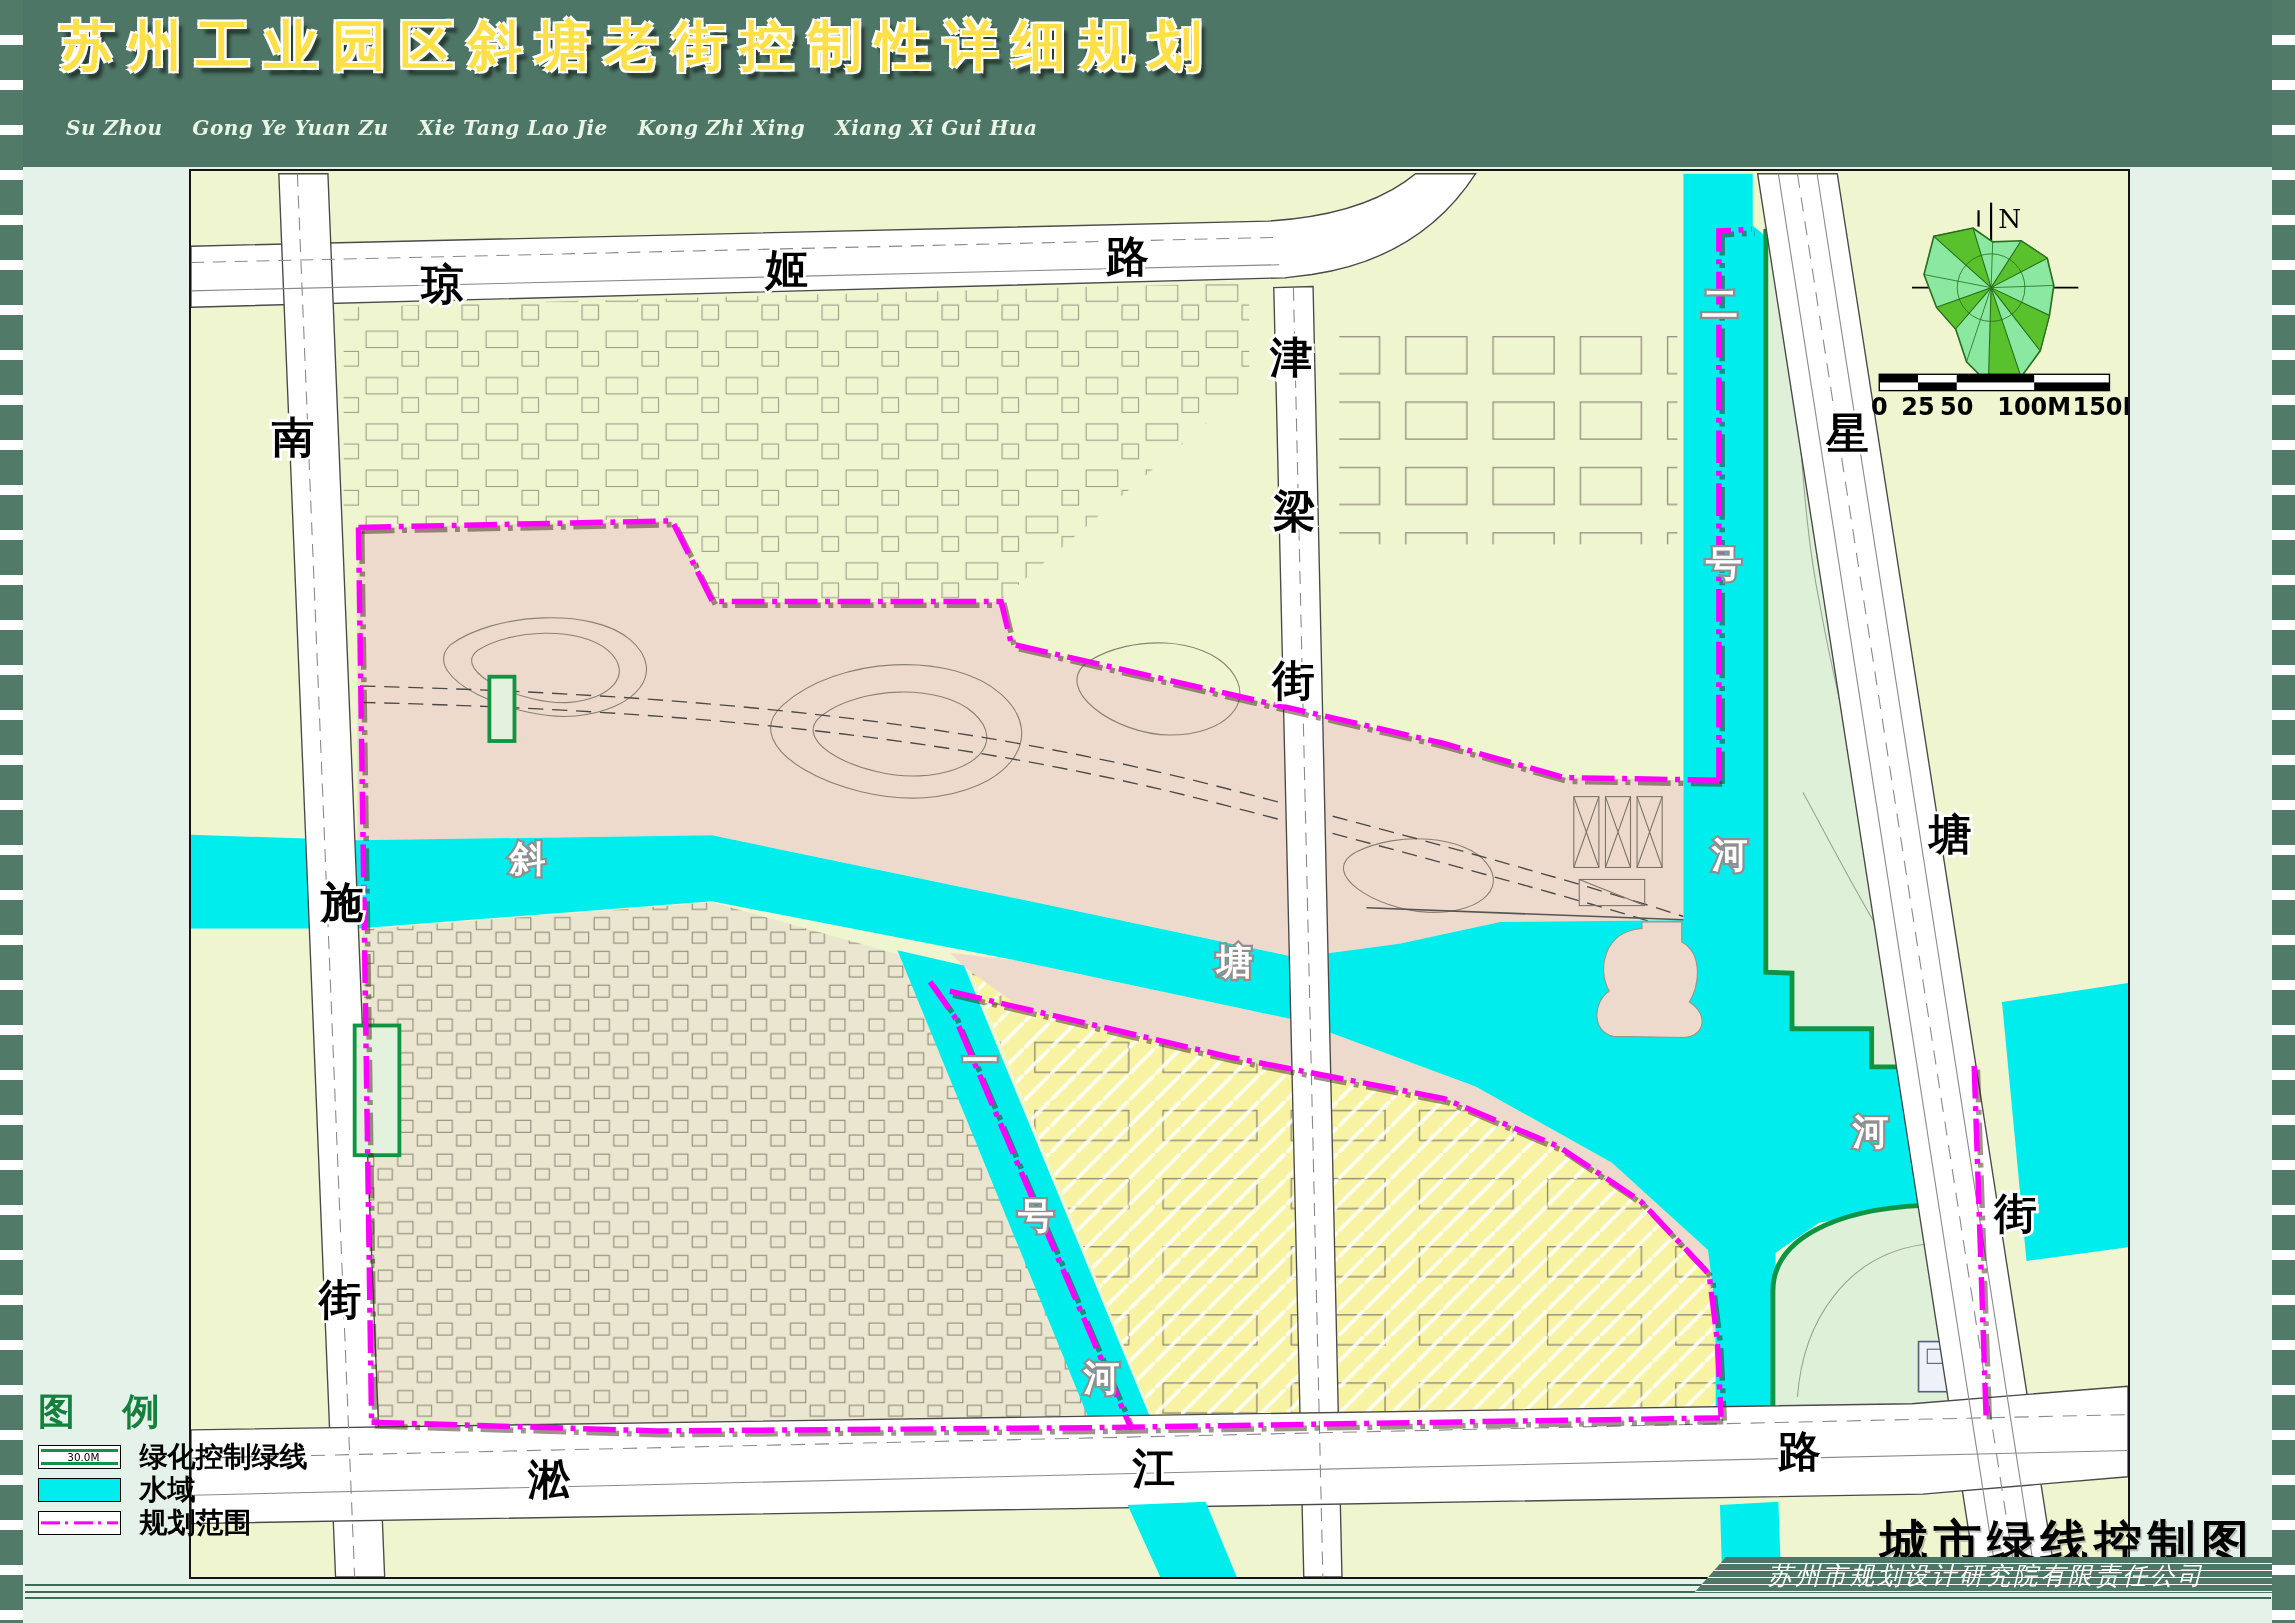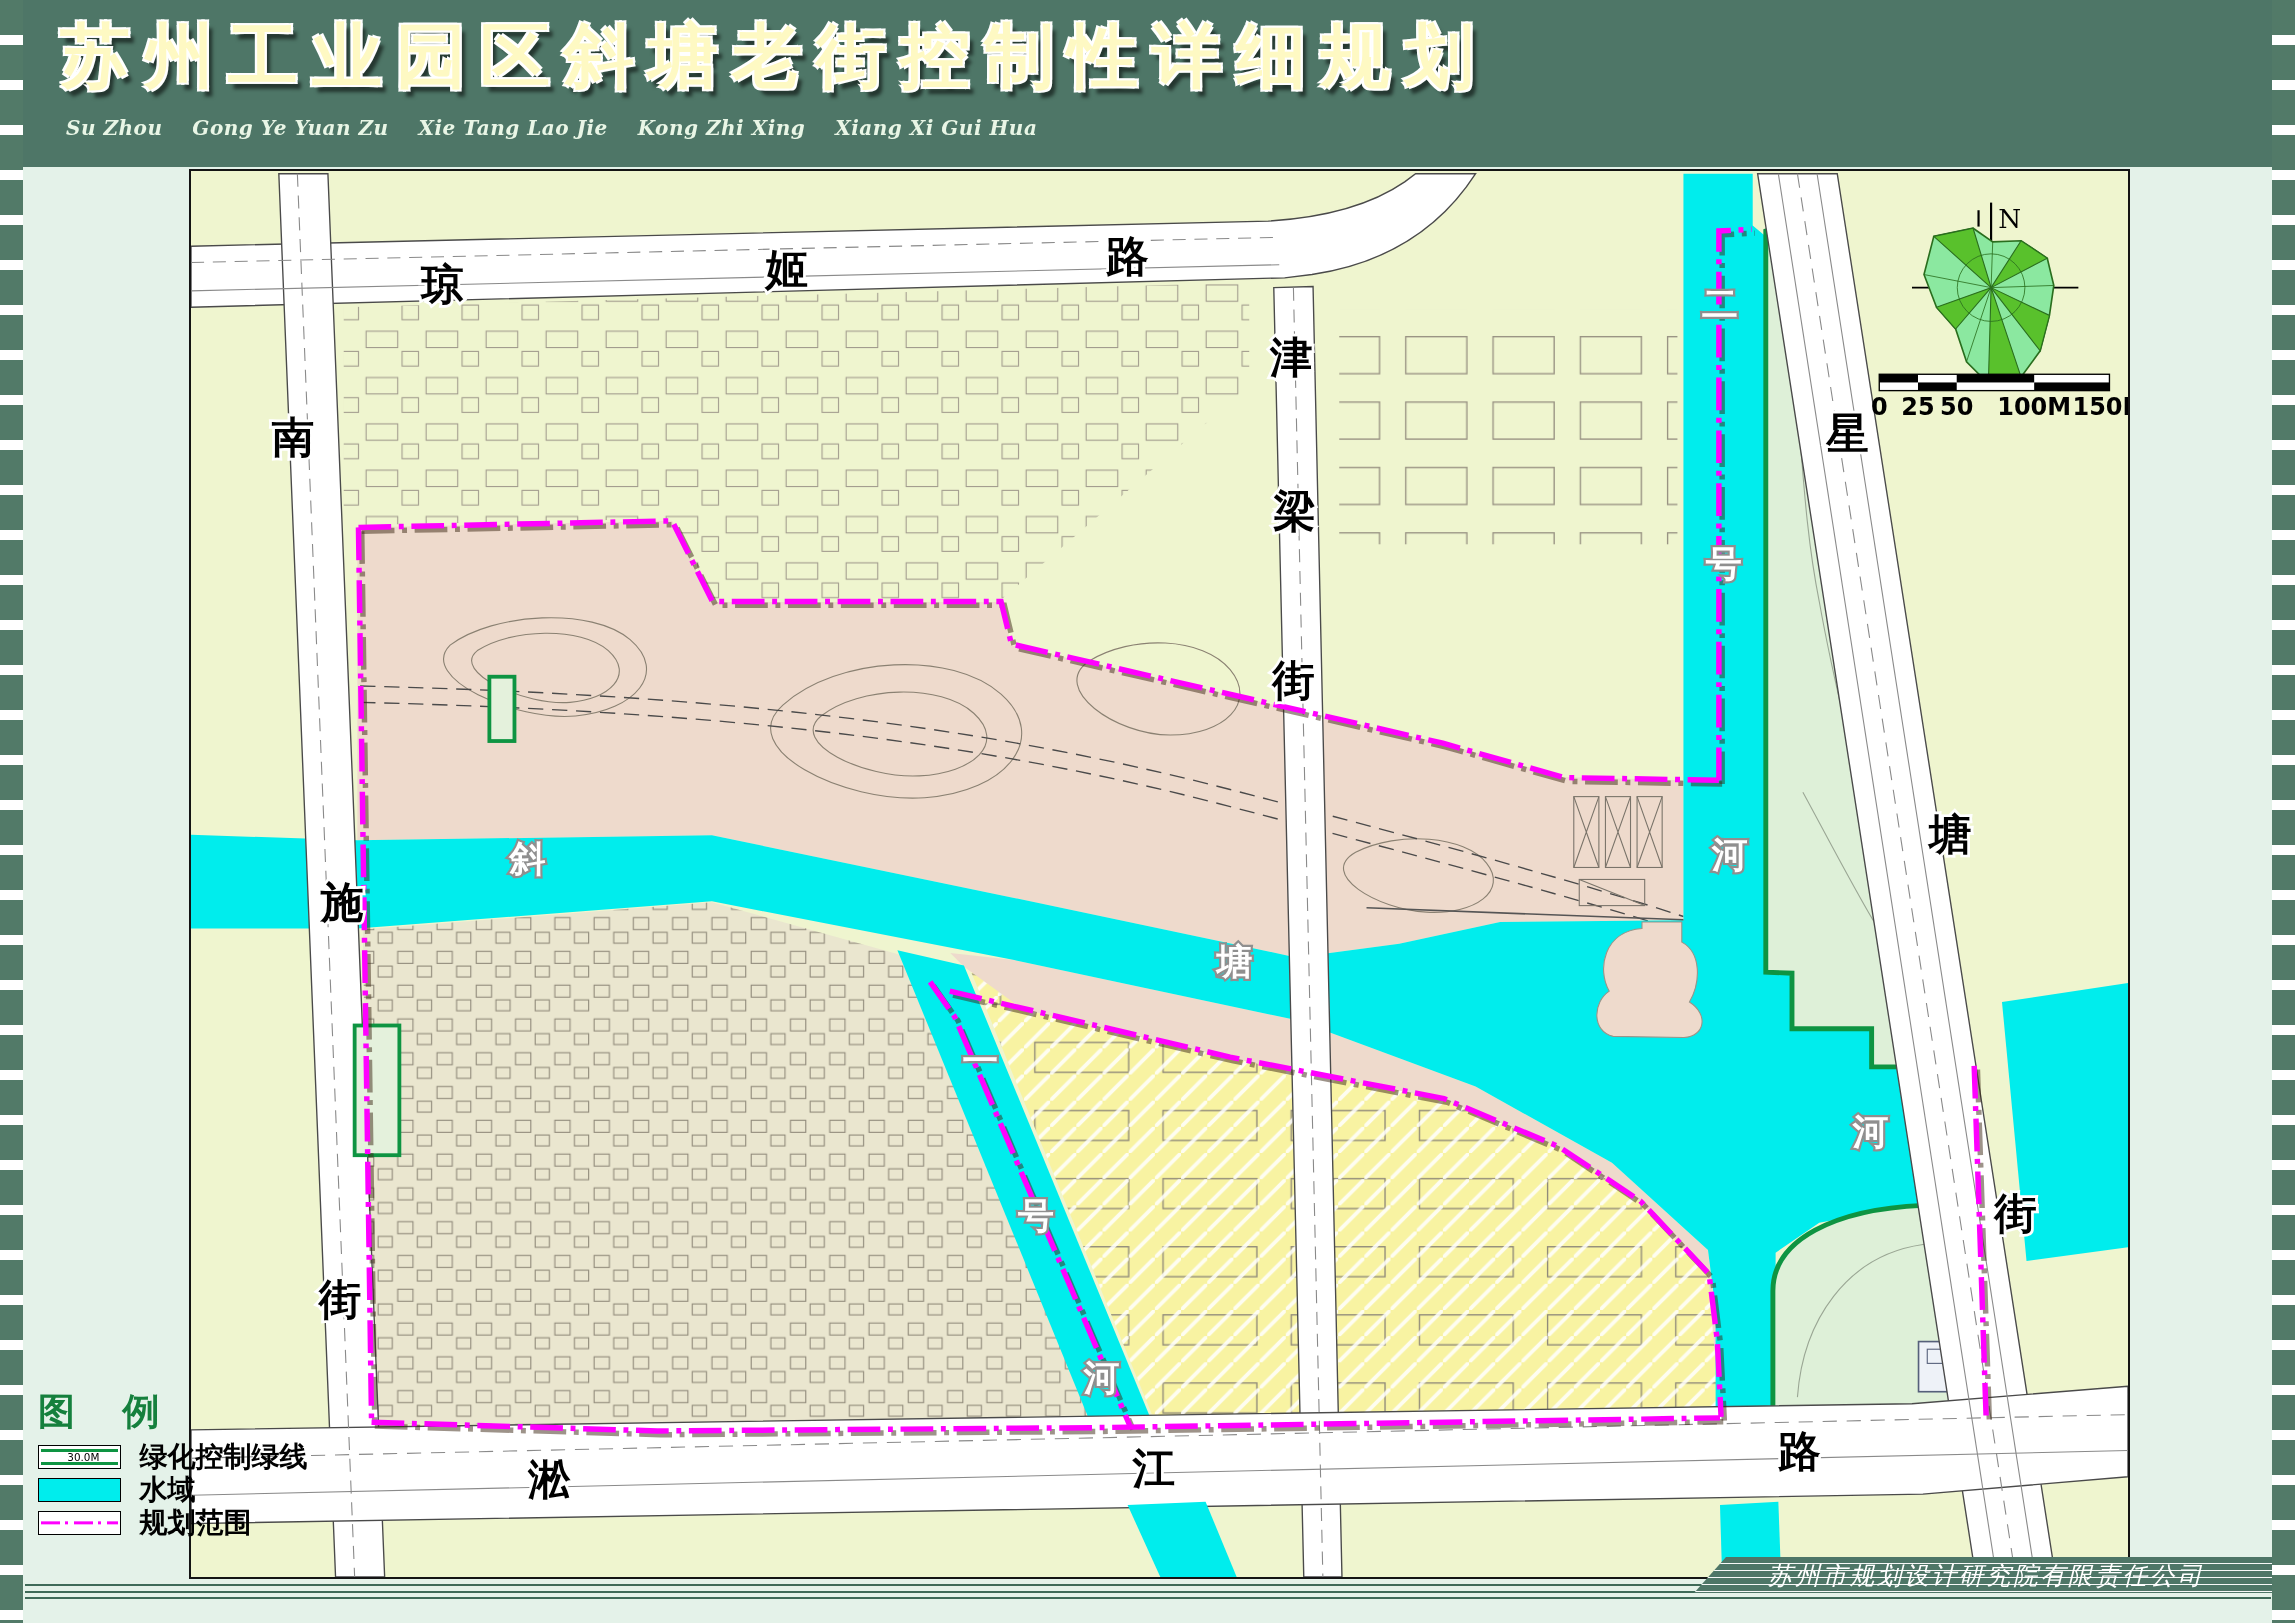--- a/index.html
+++ b/index.html
@@ -6,21 +6,21 @@
   .stage{position:relative;width:2295px;height:1623px;background:#e4f2e9;overflow:hidden;
          font-family:"DejaVu Sans",sans-serif;}
   
   .strip{position:absolute;top:0;width:23px;height:1623px;background:
          repeating-linear-gradient(to bottom,#527a68 0 35px,#ffffff 35px 45px);z-index:40;}
   .strip.left{left:0;}
   .strip.right{right:0;}
   
   .header{position:absolute;left:23px;top:0;width:2250px;height:167px;background:#4e7667;z-index:5;}
   .title{position:absolute;left:37px;top:9.8px;font-family:"DejaVu Serif",serif;font-weight:bold;
-         font-size:70px;letter-spacing:14px;color:#fef9c3;white-space:pre;
+         font-size:54px;letter-spacing:14px;color:#fde047;white-space:pre;
          text-shadow:-2.2px -2.2px 0 #fff,2.2px -2.2px 0 #fff,-2.2px 2.2px 0 #fff,2.2px 2.2px 0 #fff,5.5px 6.6px 3.8px rgba(0,0,0,.55);}
   .subtitle{position:absolute;left:43px;top:116px;font-family:"DejaVu Serif",serif;font-style:italic;
          font-weight:bold;font-size:20px;color:#e9f6e6;white-space:pre;letter-spacing:0.5px;}
   
   .mapframe{position:absolute;left:189px;top:169px;width:1941px;height:1410px;
          border:2.2px solid #141414;background:#eff5cf;box-sizing:border-box;z-index:10;}
   .mapframe svg{display:block;width:100%;height:100%;}
   
   .legend{position:absolute;left:38px;top:1387px;z-index:30;}
   .legend .ltitle{font-size:37px;font-weight:bold;color:#15803d;letter-spacing:18.6px;font-family:Liberation Sans, sans-serif;}
@@ -282,19 +282,20 @@
     </div>
     <div class="lrow">
       <div class="swatch">
           <div class="dash"></div>
         </div>
       <div class="llabel">规划范围</div>
     </div>
   </div>
 
   <div class="pinstripes"></div>
+  <div class="mapname">城市绿线控制图</div>
   <div class="band">
     <div class="stripes"></div>
     <div class="ctext">苏州市规划设计研究院有限责任公司</div>
   </div>
 
 </div>
 
 
 </body></html>

